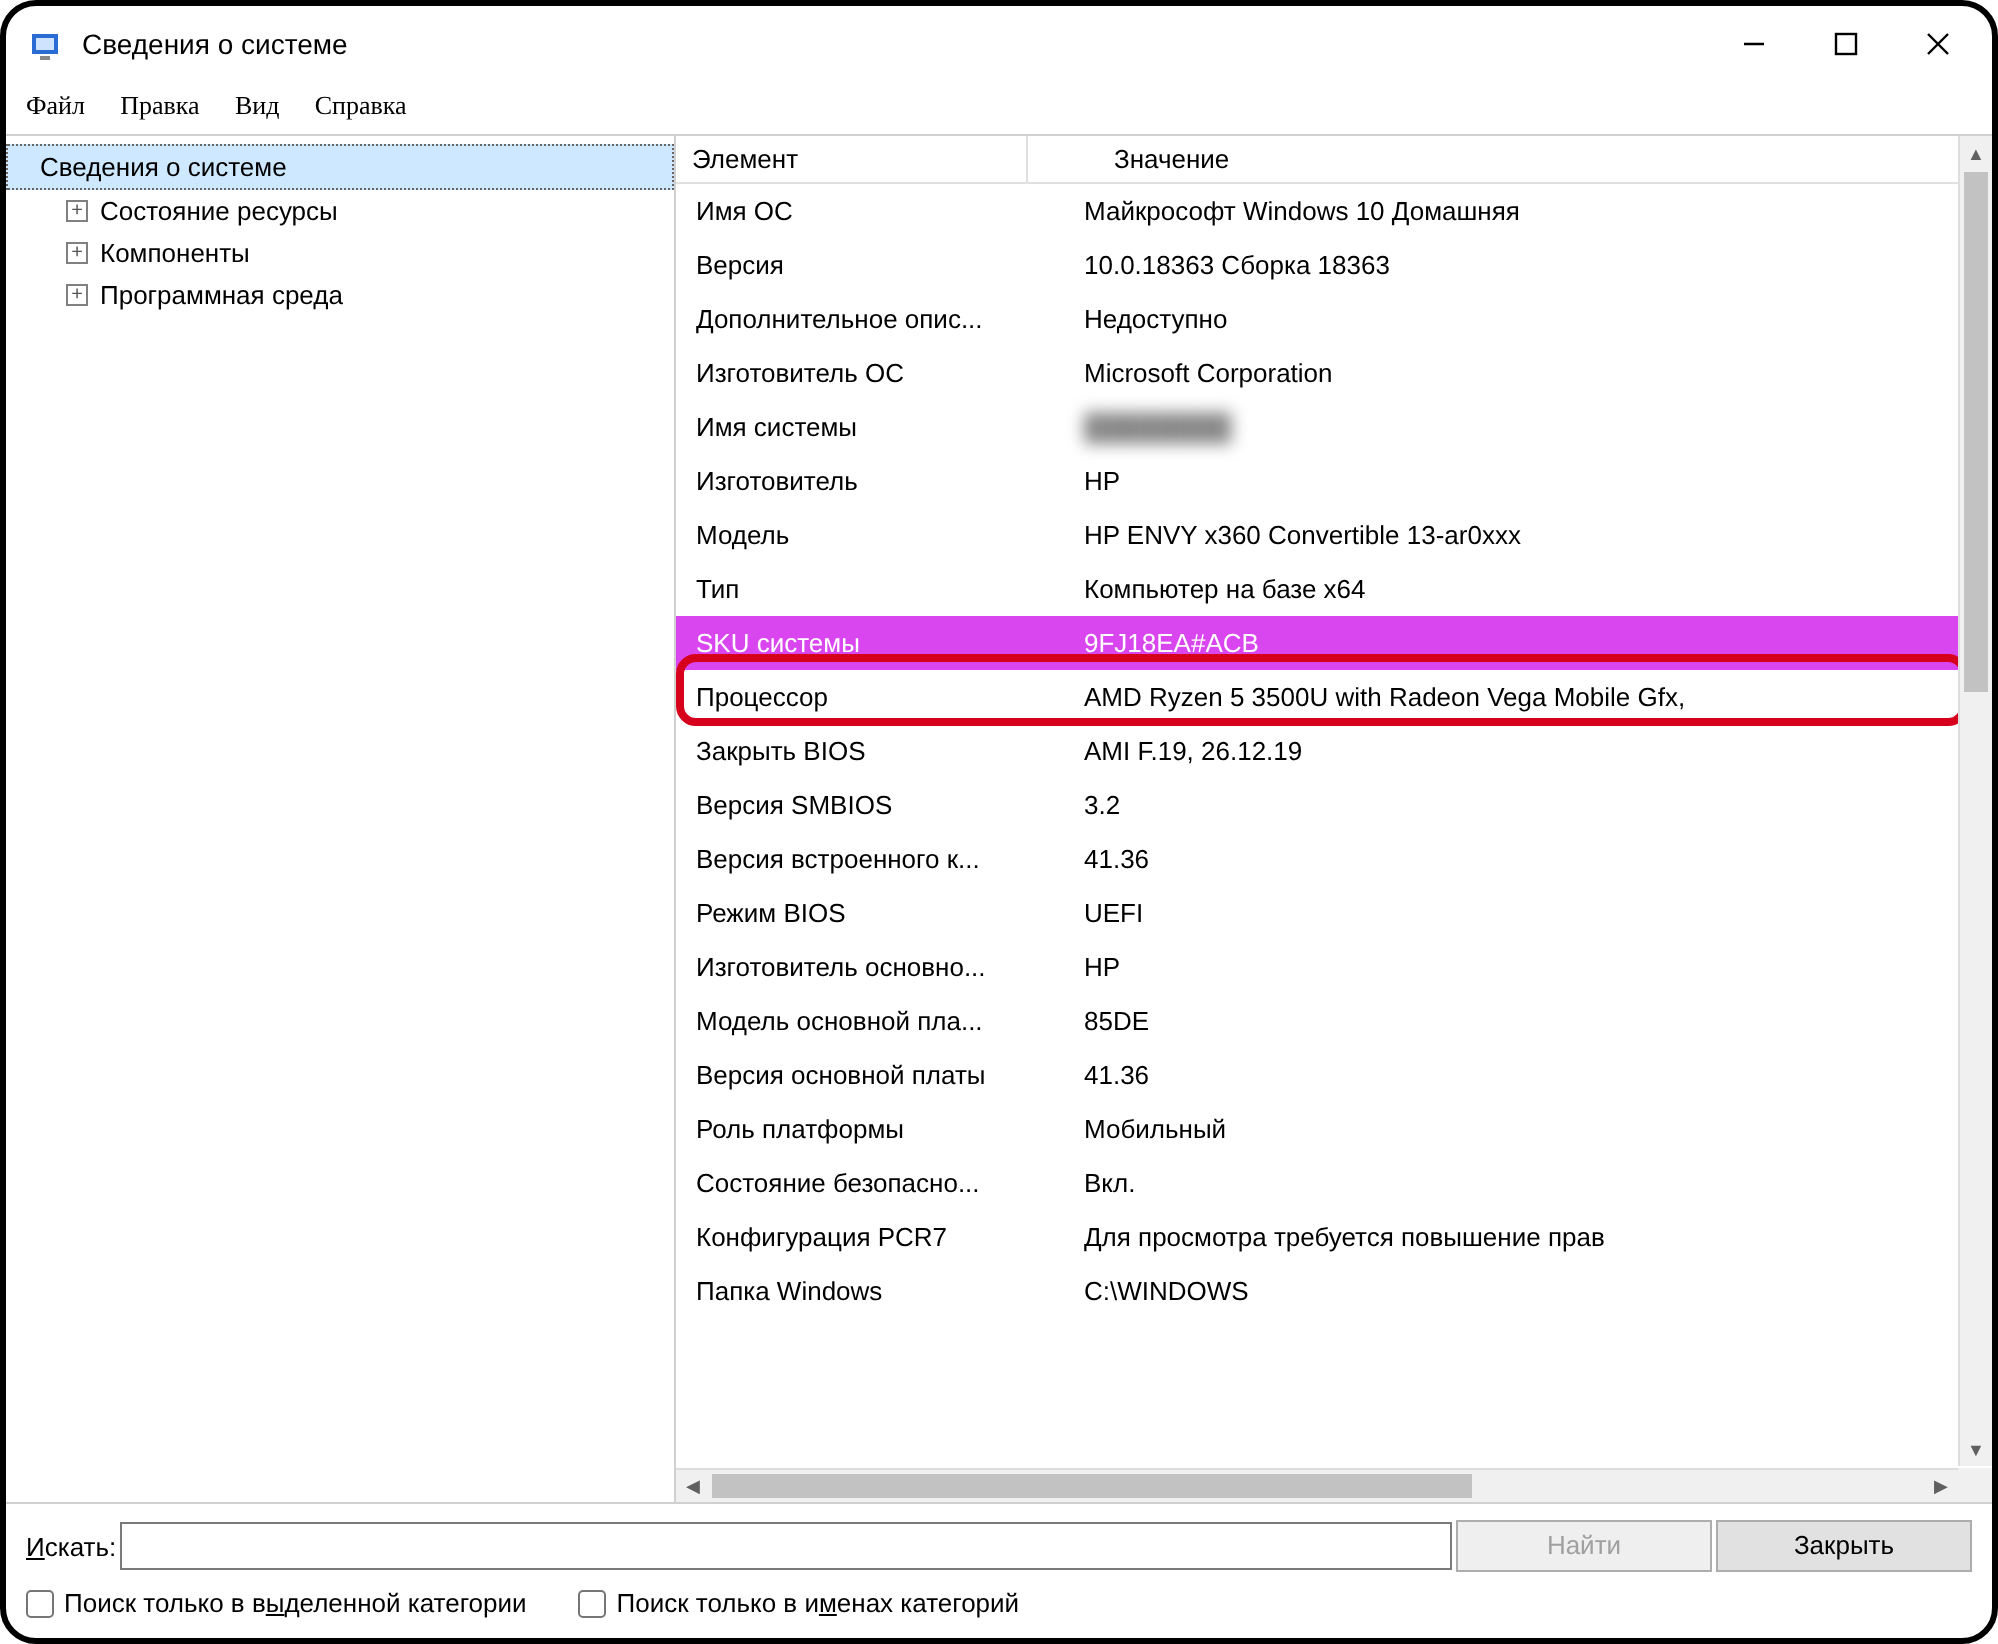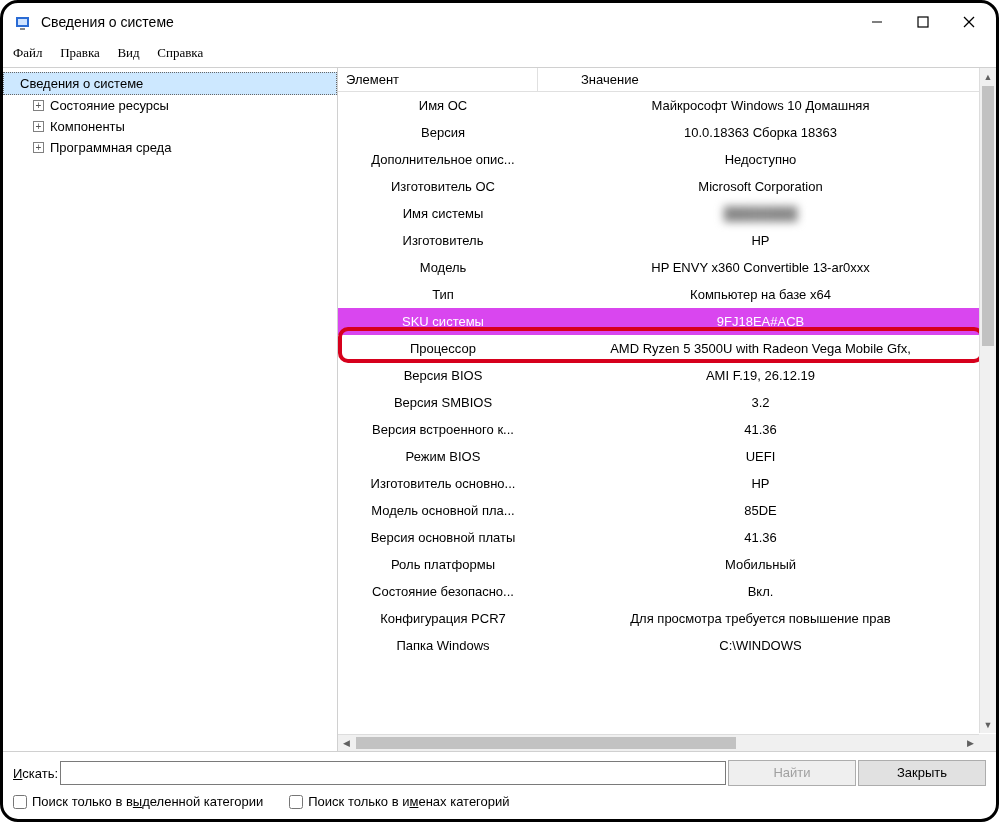--- a/index.html
+++ b/index.html
@@ -80,27 +80,26 @@
   position: relative;
 }
 .listheader {
   display: flex;
   border-bottom: 1px solid #e0e0e0;
 }
 .listheader .col {
   padding: 4px 8px;
   border-right: 1px solid #e0e0e0;
 }
-.col-k { width: 200px; }
+.col-k { width: 176px; }
 .col-v { flex: 1; margin-left: 35px; }
 .rows { }
 .row {
   display: flex;
   line-height: 27px;
-  text-align: center;
 }
 .row .k { width: 200px; padding-left: 10px; white-space: nowrap; overflow: hidden; text-overflow: ellipsis; }
 .row .v { flex: 1; padding-left: 4px; white-space: nowrap; overflow: hidden; text-overflow: ellipsis; }
 .row.selected {
   background: #d946ef;
   color: #fff;
 }
 .highlight-ring {
   position: absolute;
   border: 4px solid #d6001c;
@@ -278,21 +277,21 @@
           </div>
           <div class="row selected">
             <div class="k">SKU системы</div>
             <div class="v">9FJ18EA#ACB</div>
           </div>
           <div class="row">
             <div class="k">Процессор</div>
             <div class="v">AMD Ryzen 5 3500U with Radeon Vega Mobile Gfx,</div>
           </div>
           <div class="row">
-            <div class="k">Версия BIOS</div>
+            <div class="k">Закрыть BIOS</div>
             <div class="v">AMI F.19, 26.12.19</div>
           </div>
           <div class="row">
             <div class="k">Версия SMBIOS</div>
             <div class="v">3.2</div>
           </div>
           <div class="row">
             <div class="k">Версия встроенного к...</div>
             <div class="v">41.36</div>
           </div>

